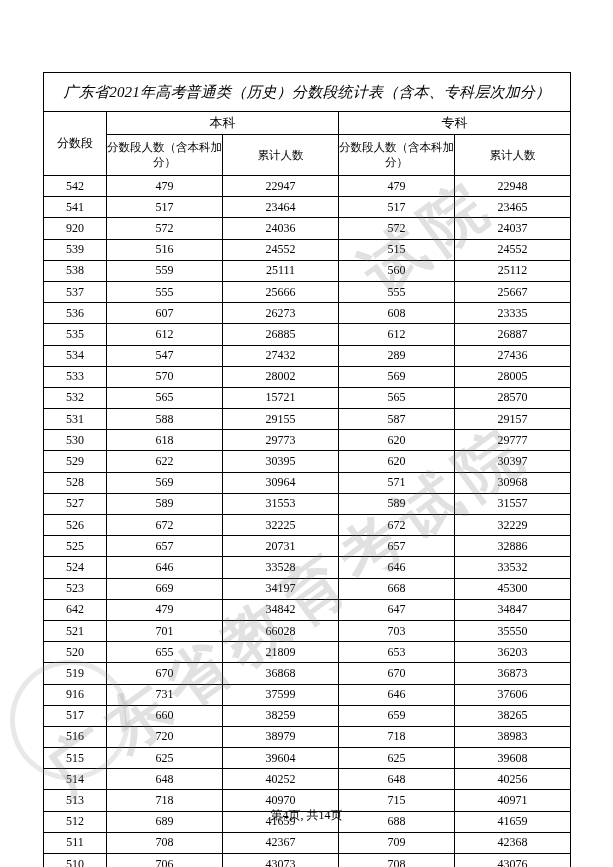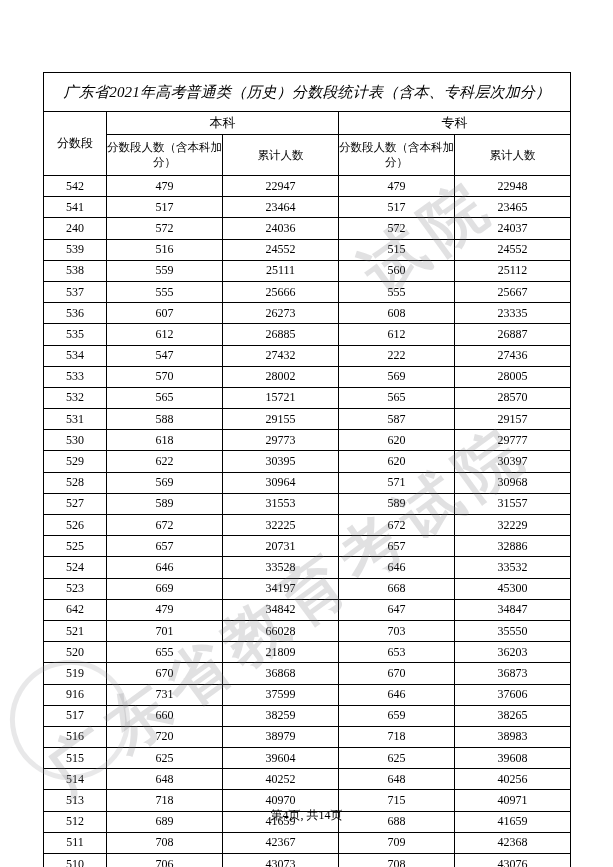--- a/index.html
+++ b/index.html
@@ -182,21 +182,21 @@
             <td>22948</td>
           </tr>
           <tr>
             <td>541</td>
             <td>517</td>
             <td>23464</td>
             <td>517</td>
             <td>23465</td>
           </tr>
           <tr>
-            <td>240</td>
+            <td>920</td>
             <td>572</td>
             <td>24036</td>
             <td>572</td>
             <td>24037</td>
           </tr>
           <tr>
             <td>539</td>
             <td>516</td>
             <td>24552</td>
             <td>515</td>
@@ -227,21 +227,21 @@
             <td>535</td>
             <td>612</td>
             <td>26885</td>
             <td>612</td>
             <td>26887</td>
           </tr>
           <tr>
             <td>534</td>
             <td>547</td>
             <td>27432</td>
-            <td>222</td>
+            <td>289</td>
             <td>27436</td>
           </tr>
           <tr>
             <td>533</td>
             <td>570</td>
             <td>28002</td>
             <td>569</td>
             <td>28005</td>
           </tr>
           <tr>

